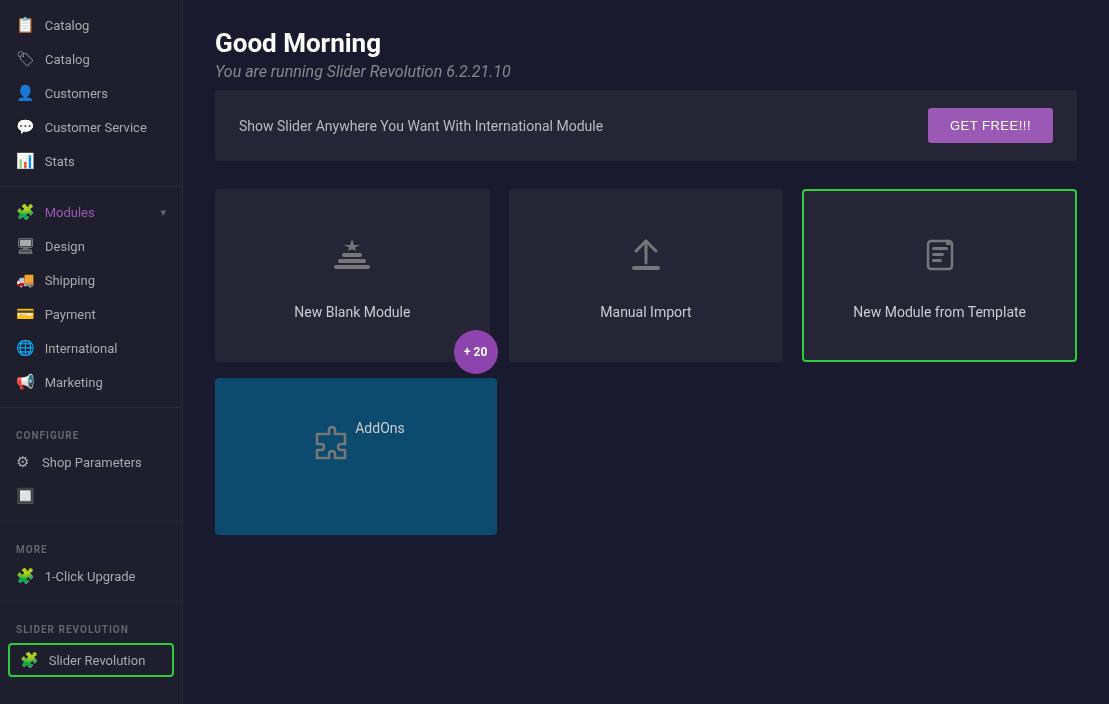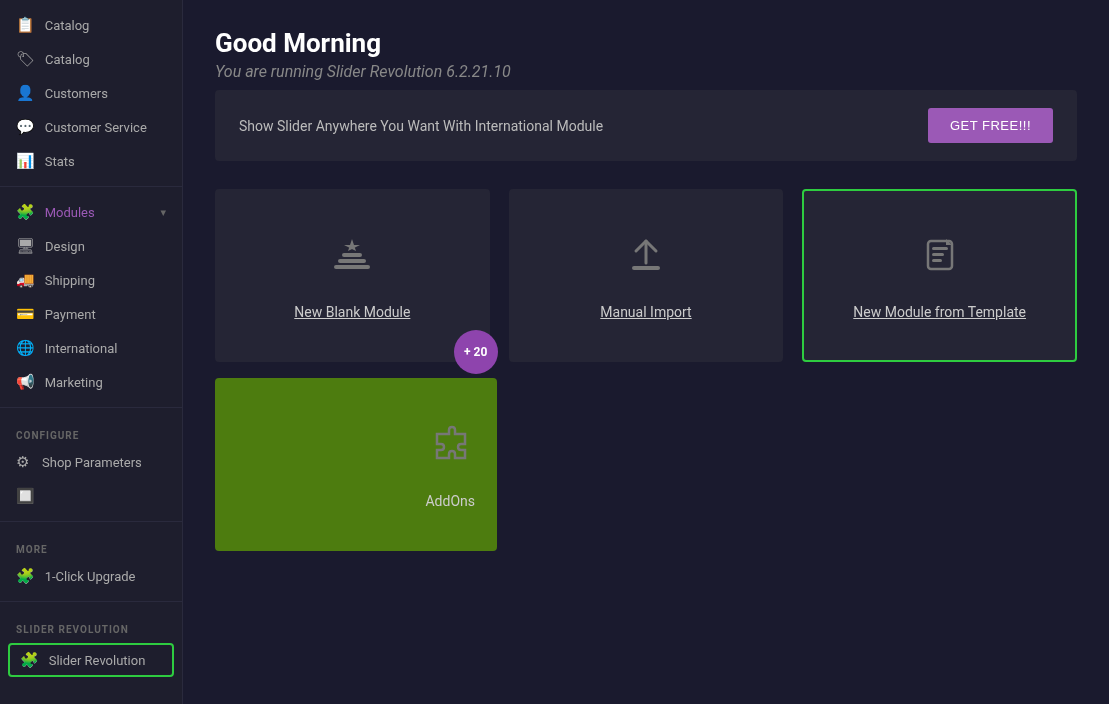--- a/index.html
+++ b/index.html
@@ -111,21 +111,20 @@
       border-radius: 3px;
       letter-spacing: 0.5px;
     }
 
     
     .cards-grid {
       display: grid;
       grid-template-columns: repeat(3, 1fr);
       gap: 19px;
       margin-bottom: 12px;
-      text-decoration: underline;
     }
 
     .card {
       background: #252535;
       border-radius: 4px;
       display: flex;
       flex-direction: column;
       align-items: center;
       justify-content: center;
       padding: 40px 20px;
@@ -144,25 +143,25 @@
       margin-bottom: 16px;
     }
 
     .card-label {
       font-size: 14px;
       color: #ccc;
       text-align: center;
     }
 
     .card-single {
-      background: #4d7c0f;
+      background: #0c4a6e;
       border-radius: 4px;
       display: flex;
-      flex-direction: column;
-      align-items: flex-end;
+      flex-direction: row;
+      align-items: flex-start;
       justify-content: center;
       padding: 40px 20px;
       cursor: pointer;
       border: 2px solid transparent;
       min-height: 140px;
       position: relative;
     }
 
     
     .badge-plus {

